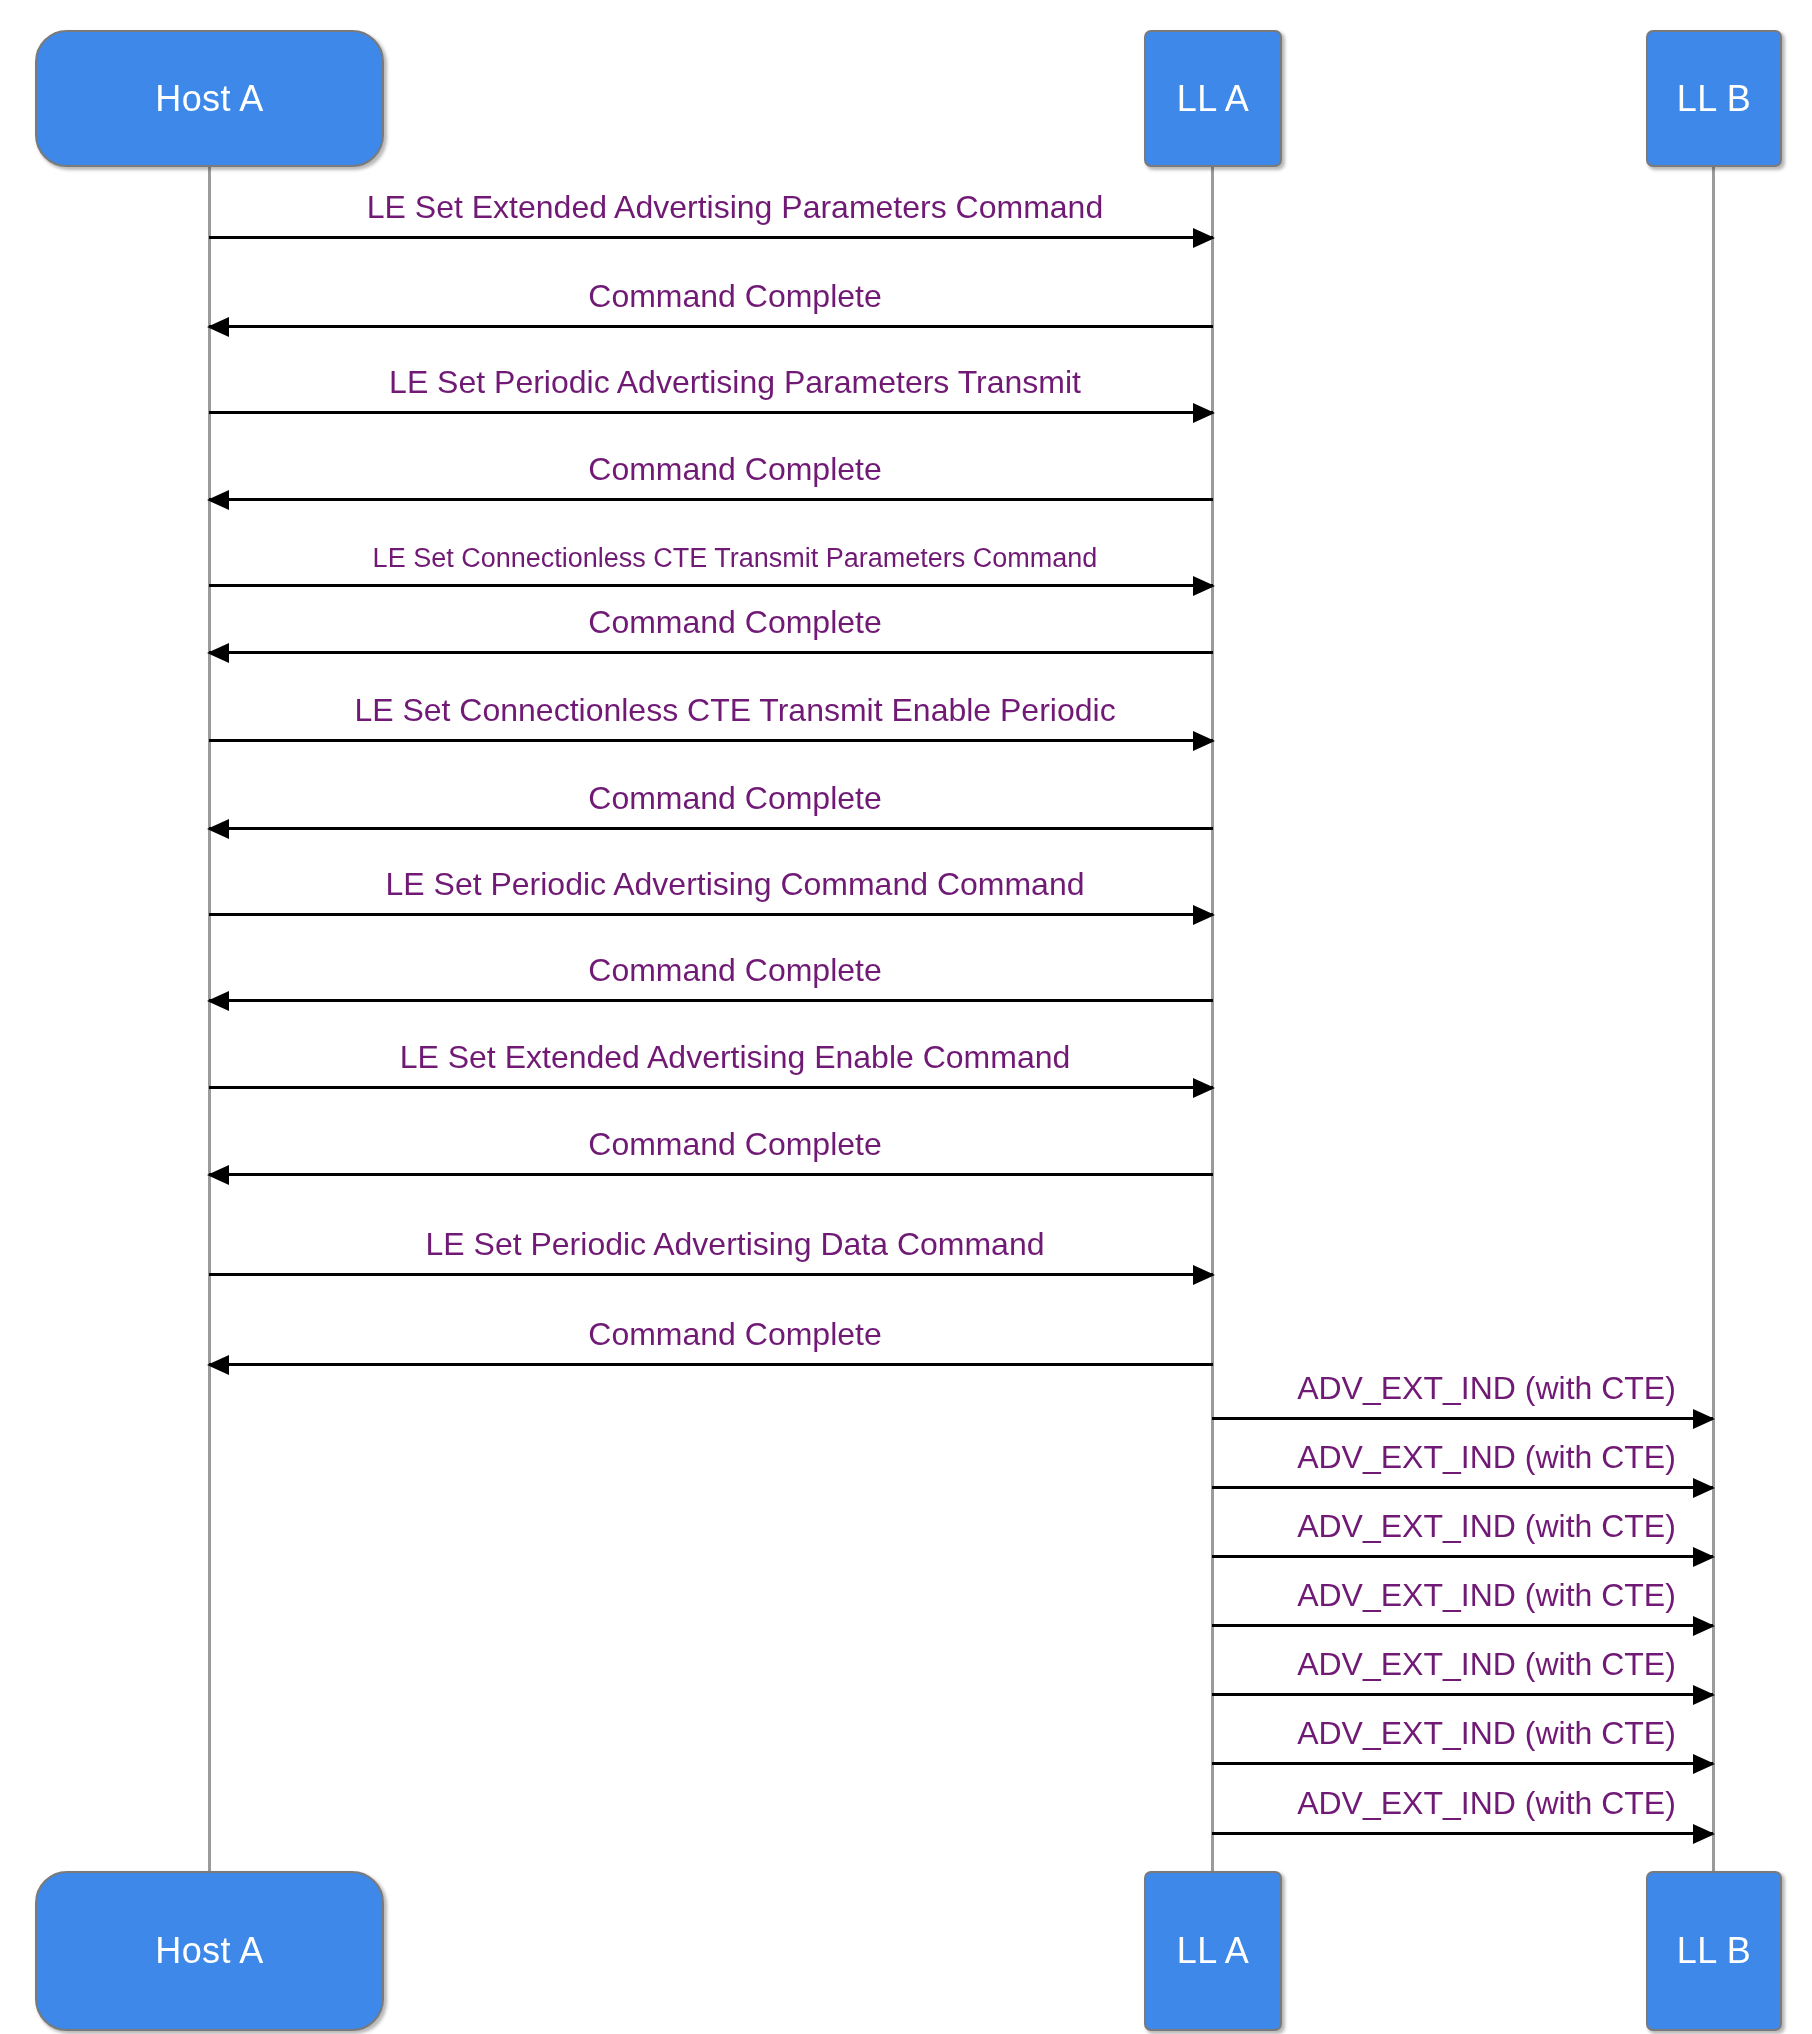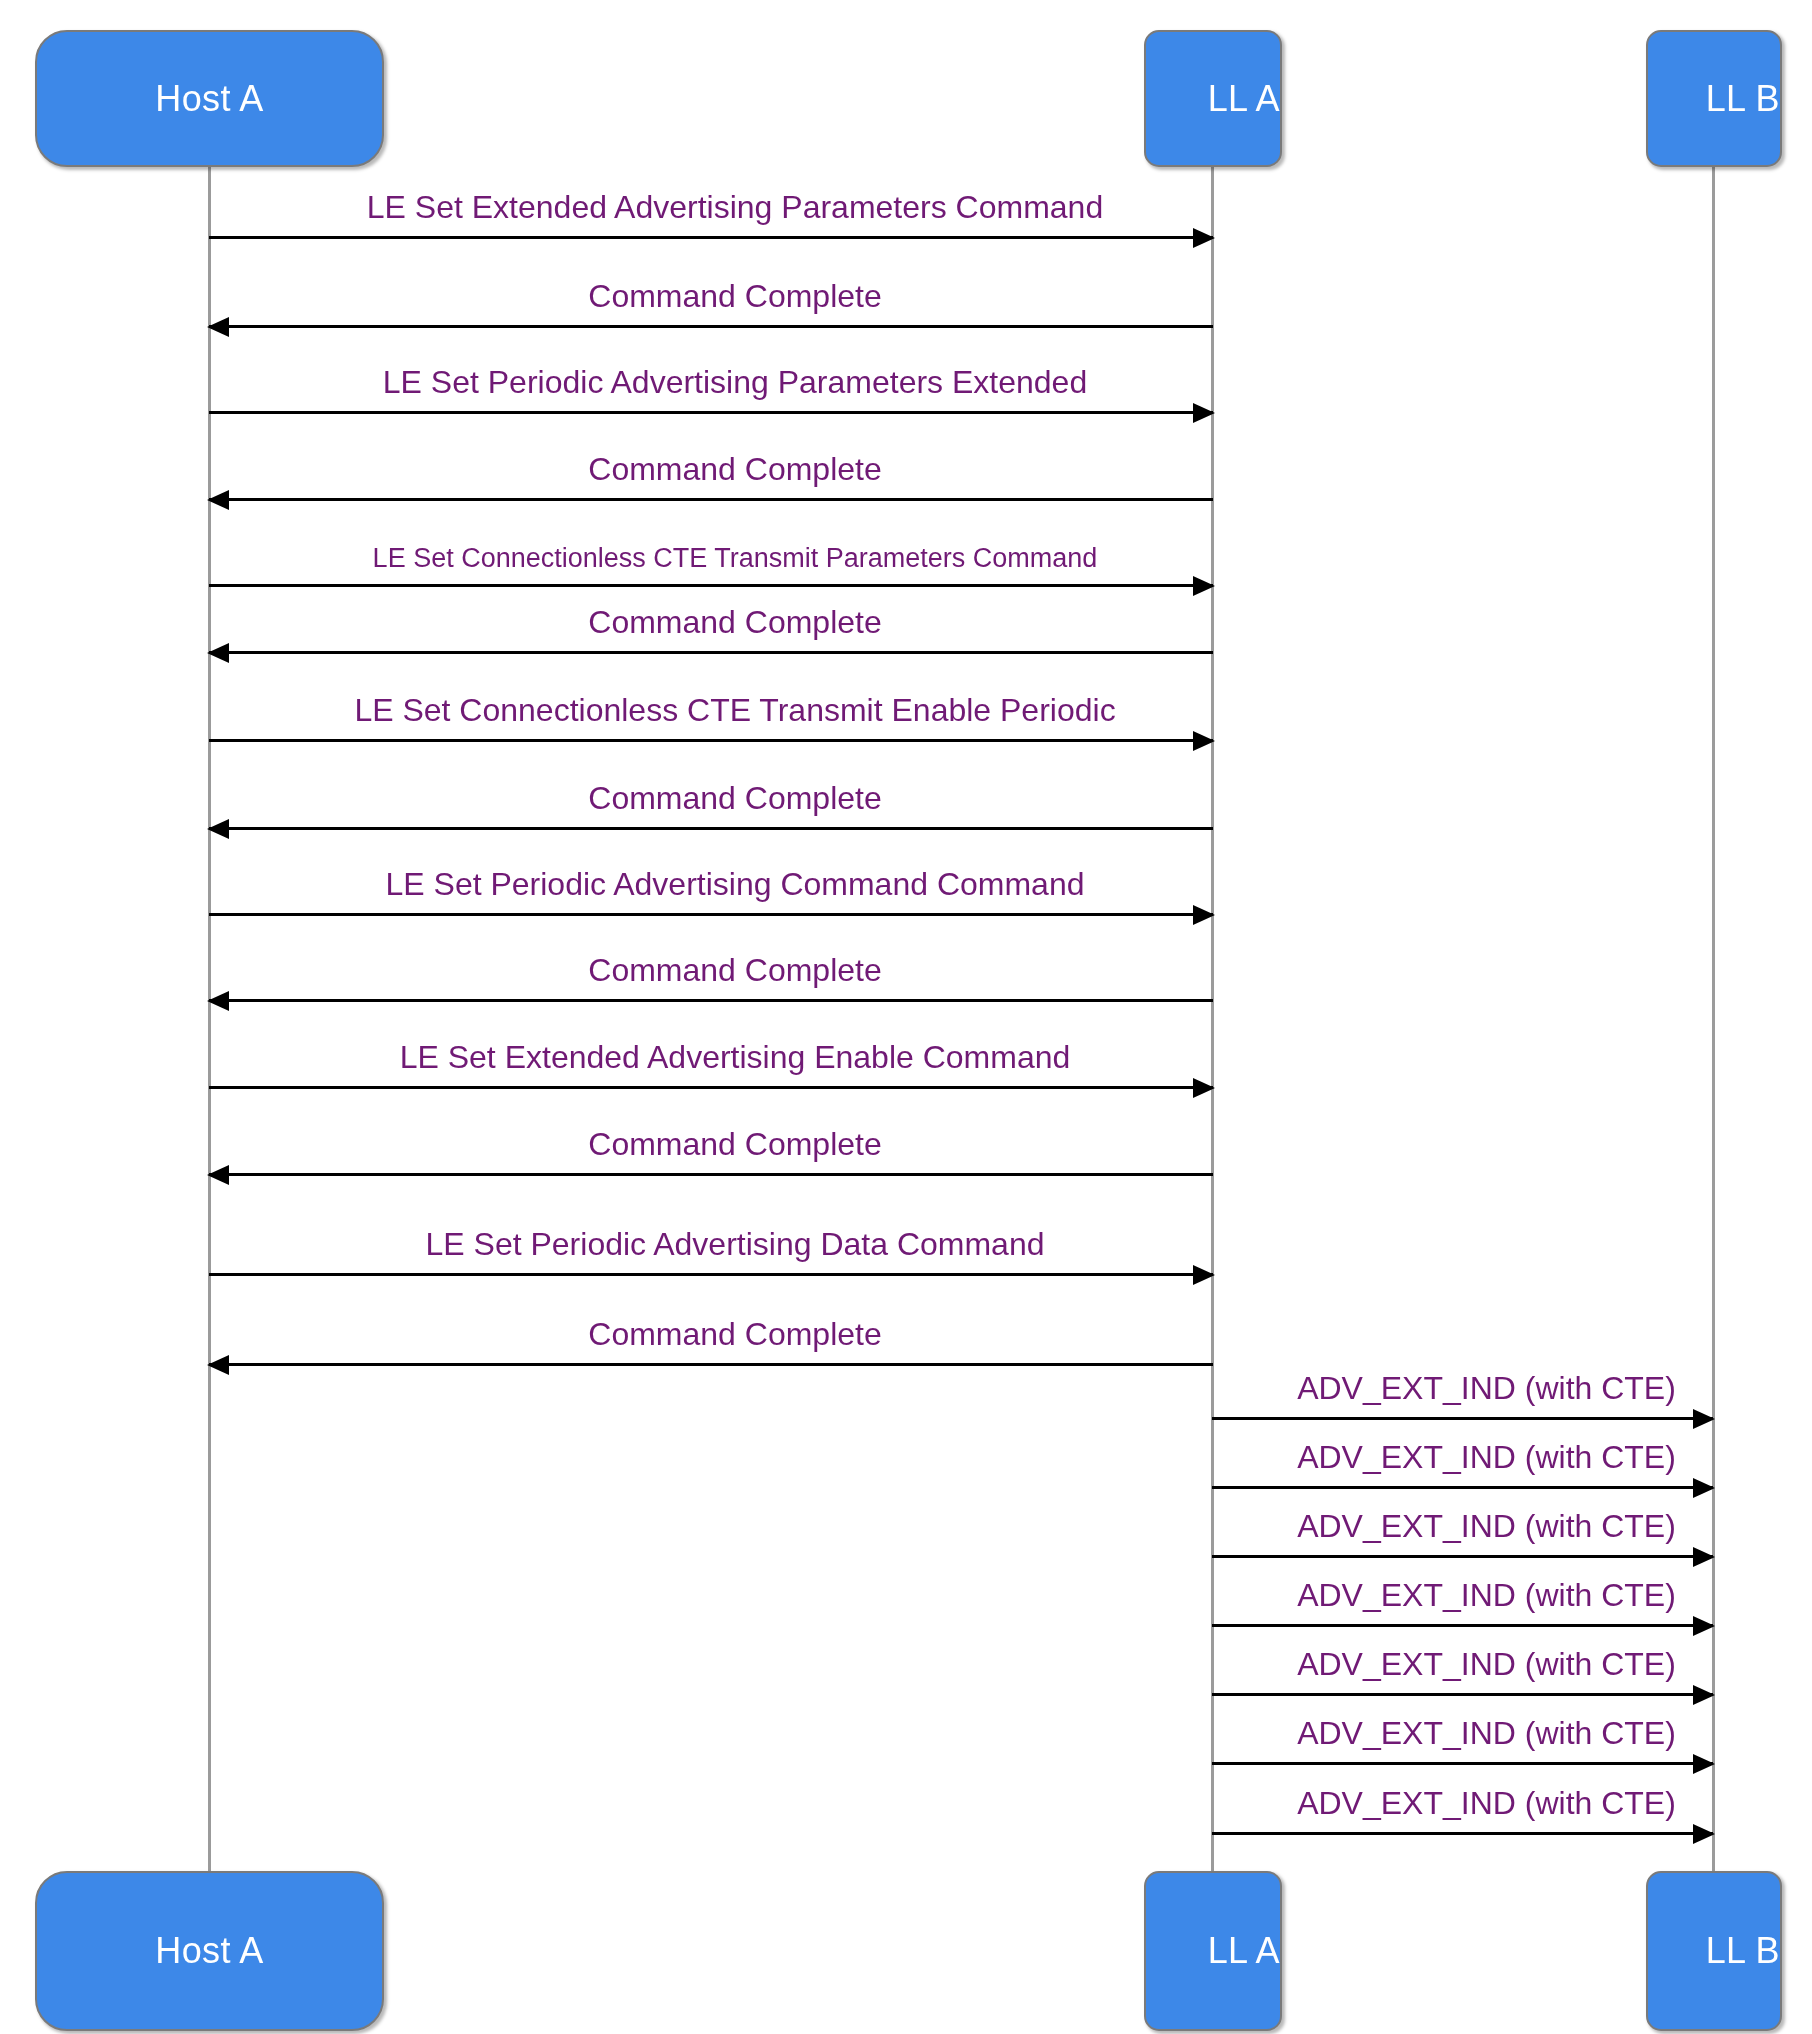--- a/index.html
+++ b/index.html
@@ -36,21 +36,21 @@
     display: flex;
     align-items: center;
     justify-content: center;
     color: #ffffff;
     font-size: 36px;
     font-weight: 400;
     letter-spacing: 0.4px;
     box-shadow: 2.5px 2.5px 3.3px rgba(0,0,0,0.28);
     z-index: 5;
   }
-  .actor-box.narrow { border-radius: 15px; justify-content: flex-end; }
+  .actor-box.narrow { border-radius: 7px; }
 
   
   .msg {
     position: absolute;
     height: 0;
   }
   .msg .shaft {
     position: absolute;
     left: 0;
     right: 0;
@@ -126,21 +126,21 @@
         <div class="label">LE Set Extended Advertising Parameters Command</div>
         <div class="shaft"></div>
         <div class="head"></div>
       </div>
       <div class="msg left" style="left: 209px; width: 1004px; top: 325px;">
         <div class="label">Command Complete</div>
         <div class="shaft"></div>
         <div class="head"></div>
       </div>
       <div class="msg right" style="left: 209px; width: 1004px; top: 411px;">
-        <div class="label">LE Set Periodic Advertising Parameters Extended</div>
+        <div class="label">LE Set Periodic Advertising Parameters Transmit</div>
         <div class="shaft"></div>
         <div class="head"></div>
       </div>
       <div class="msg left" style="left: 209px; width: 1004px; top: 498px;">
         <div class="label">Command Complete</div>
         <div class="shaft"></div>
         <div class="head"></div>
       </div>
       <div class="msg right" style="left: 209px; width: 1004px; top: 584px;">
         <div class="label wide">LE Set Connectionless CTE Transmit Parameters Command</div>

